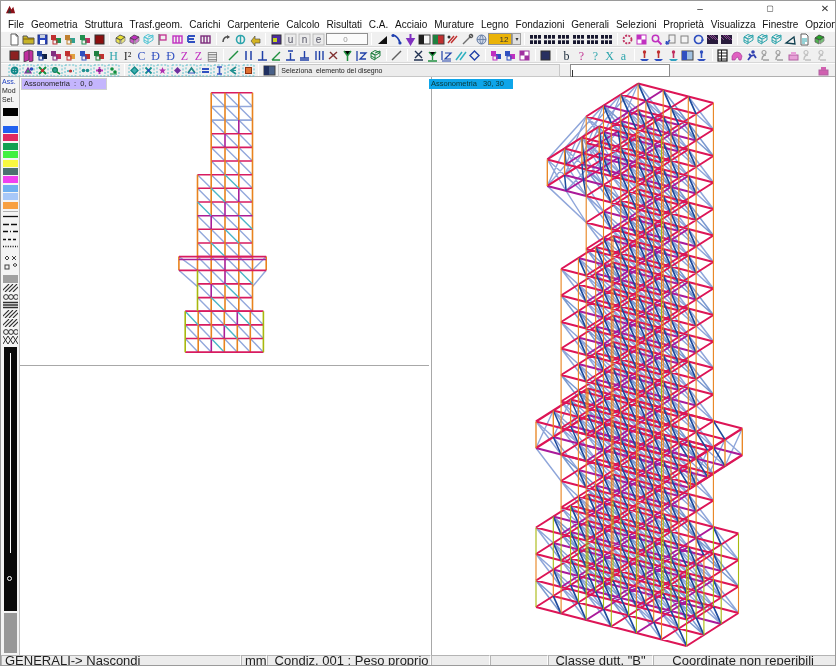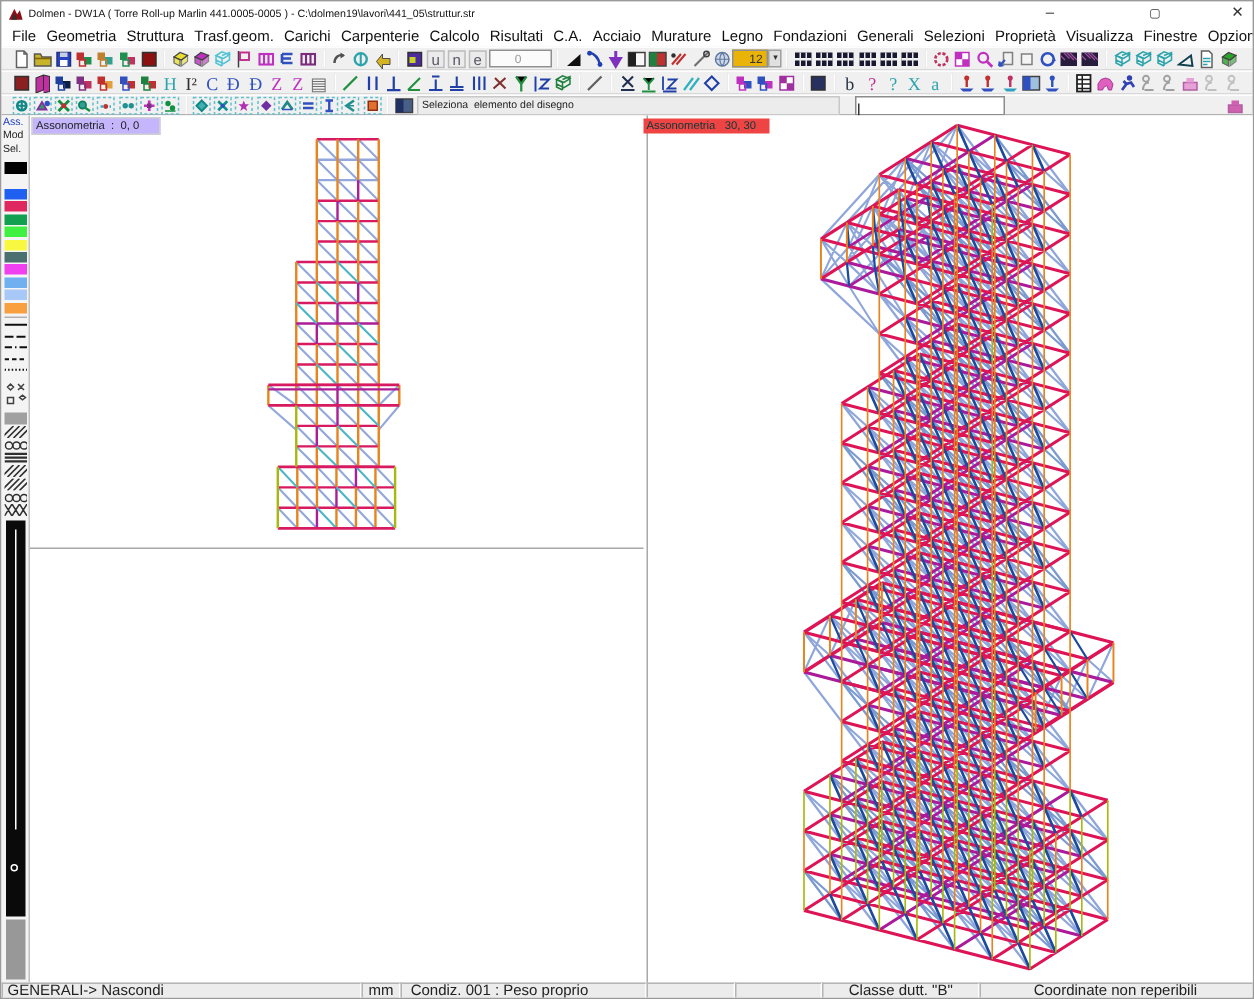--- a/index.html
+++ b/index.html
@@ -8,34 +8,33 @@
 .menubar{height:14px;background:#fff;display:flex;font-size:10px;color:#111;align-items:center;padding-left:7px}
 .menubar span{margin-right:6.8px;white-space:nowrap}
 .tb{height:16px;background:#f0f0f0;display:flex;align-items:center;border-top:1px solid #fdfdfd;border-bottom:1px solid #d8d8d8;padding-left:6px}
 .ic{width:13px;height:13px;margin:0 0.6px;display:inline-flex}
 .ic svg{display:block}
 .sep{width:1px;height:12px;background:#b8b8b8;border-right:1px solid #fff;margin:0 3px}
 .numbox{height:12px;background:#eab308;border:1px solid #909090;font-size:8px;text-align:right;display:inline-block;line-height:11px;color:#333;padding-right:3px}
 .ddbtn{width:9px;height:12px;background:#e0e0e0;border:1px solid #a0a0a0;font-size:6px;line-height:11px;display:inline-block;text-align:center;color:#333}
 .msgbar{height:13px;background:#ececec;border:1px solid #c8c8c8;font-size:7px;line-height:12px;color:#222;flex:0 0 auto}
 .inputbox{height:13px;background:#fff;border:1px solid #8c8c8c}
-.statusbar{position:absolute;left:0;top:654px;width:836px;height:12px;background:#ececec;display:flex;font-size:10px;color:#222}
+.statusbar{position:absolute;left:0;top:654px;width:836px;height:12px;background:#ececec;display:flex;font-size:13px;color:#222}
 .statusbar div{border:1px solid;border-color:#b4b4b4 #fdfdfd #fdfdfd #b4b4b4;line-height:10px;padding:0 3px;white-space:nowrap;overflow:hidden}
 .main{position:absolute;left:0;top:76px;width:836px;height:578px;background:#fff}
 .sidebar{position:absolute;left:0;top:0;width:19px;height:578px;background:#f4f4f4;border-right:1px solid #c0c0c0;font-size:7px}
 .sb{position:absolute;left:2px;width:15px}
 .pane{position:absolute;background:#fff;overflow:hidden}
 .plabel{position:absolute;font-size:7.5px;line-height:10px;padding:0 2px;color:#222;white-space:nowrap}
 </style></head><body>
 <div class="titlebar">
  <svg class="tlogo" width="11" height="11" viewBox="0 0 12 12">
       <path d="M1 10L5 2l2 4 2-3 2 7z" fill="#8c1018"></path>
       <path d="M3 10l2-5 2 5" fill="#303030"></path>
     </svg>
- <span>Dolmen - DW1A ( Torre Roll-up Marlin 441.0005-0005 ) - C:\dolmen19\lavori\441_05\struttur.str</span>
  <div class="winbtns">
       <span style="left:691px">–</span>
       <span style="left:761px;font-size:8px">▢</span>
       <span style="left:816px">✕</span>
     </div>
 </div>
 <div class="menubar">
     <span>File</span>
     <span>Geometria</span>
     <span>Struttura</span>
@@ -904,21 +903,21 @@
         <path d="M134.1 113.8L186 80.8M134.1 87.3L186 54.3" stroke="#aa1a9a" stroke-width="1.8" fill="none"></path>
         <path d="M104 530L254.6 569M121.3 519L271.9 558M155.9 497L306.5 536M104 530L155.9 497M129.1 536.5L181 503.5M179.3 549.5L231.2 516.5M229.5 562.5L281.4 529.5M254.6 569L306.5 536M104 503.5L254.6 542.5M138.6 481.5L289.2 520.5M155.9 470.5L306.5 509.5M104 503.5L155.9 470.5M154.2 516.5L206.1 483.5M204.4 529.5L256.3 496.5M254.6 542.5L306.5 509.5M104 477L254.6 516M155.9 444L306.5 483M104 477L155.9 444M129.1 483.5L181 450.5M179.3 496.5L231.2 463.5M229.5 509.5L281.4 476.5M254.6 516L306.5 483M104 450.5L254.6 489.5M138.6 428.5L289.2 467.5M155.9 417.5L306.5 456.5M104 450.5L155.9 417.5M154.2 463.5L206.1 430.5M204.4 476.5L256.3 443.5M254.6 489.5L306.5 456.5M129.1 430.5L229.5 456.5M146.4 419.5L246.8 445.5M181 397.5L281.4 423.5M129.1 430.5L181 397.5M179.3 443.5L231.2 410.5M229.5 456.5L281.4 423.5M129.1 404L229.5 430M163.7 382L264.1 408M181 371L281.4 397M129.1 404L181 371M154.2 410.5L206.1 377.5M204.4 423.5L256.3 390.5M229.5 430L281.4 397M129.1 377.5L229.5 403.5M181 344.5L281.4 370.5M129.1 377.5L181 344.5M179.3 390.5L231.2 357.5M229.5 403.5L281.4 370.5M129.1 351L229.5 377M163.7 329L264.1 355M181 318L281.4 344M129.1 351L181 318M154.2 357.5L206.1 324.5M204.4 370.5L256.3 337.5M229.5 377L281.4 344M129.1 324.5L229.5 350.5M146.4 313.5L246.8 339.5M181 291.5L281.4 317.5M129.1 324.5L181 291.5M179.3 337.5L231.2 304.5M229.5 350.5L281.4 317.5M129.1 298L229.5 324M163.7 276L264.1 302M181 265L281.4 291M129.1 298L181 265M154.2 304.5L206.1 271.5M204.4 317.5L256.3 284.5M229.5 324L281.4 291M129.1 271.5L229.5 297.5M181 238.5L281.4 264.5M129.1 271.5L181 238.5M179.3 284.5L231.2 251.5M229.5 297.5L281.4 264.5M129.1 245L229.5 271M163.7 223L264.1 249M181 212L281.4 238M129.1 245L181 212M154.2 251.5L206.1 218.5M204.4 264.5L256.3 231.5M229.5 271L281.4 238M129.1 218.5L229.5 244.5M146.4 207.5L246.8 233.5M181 185.5L281.4 211.5M129.1 218.5L181 185.5M179.3 231.5L231.2 198.5M229.5 244.5L281.4 211.5M129.1 192L229.5 218M163.7 170L264.1 196M181 159L281.4 185M129.1 192L181 159M154.2 198.5L206.1 165.5M204.4 211.5L256.3 178.5M229.5 218L281.4 185M154.2 172L229.5 191.5M206.1 139L281.4 158.5M154.2 172L206.1 139M179.3 178.5L231.2 145.5M229.5 191.5L281.4 158.5M154.2 145.5L229.5 165M188.8 123.5L264.1 143M206.1 112.5L281.4 132M154.2 145.5L206.1 112.5M204.4 158.5L256.3 125.5M229.5 165L281.4 132M154.2 119L229.5 138.5M171.5 108L246.8 127.5M206.1 86L281.4 105.5M154.2 119L206.1 86M179.3 125.5L231.2 92.5M229.5 138.5L281.4 105.5M154.2 92.5L229.5 112M188.8 70.5L264.1 90M206.1 59.5L281.4 79M154.2 92.5L206.1 59.5M204.4 105.5L256.3 72.5M229.5 112L281.4 79M154.2 66L229.5 85.5M206.1 33L281.4 52.5M154.2 66L206.1 33M179.3 72.5L231.2 39.5M229.5 85.5L281.4 52.5M154.2 39.5L229.5 59M188.8 17.5L264.1 37M206.1 6.5L281.4 26M154.2 39.5L206.1 6.5M204.4 52.5L256.3 19.5M229.5 59L281.4 26" stroke="#dd1556" stroke-width="2.0" fill="none"></path>
         <path d="M104 371L155.9 338M258.4 411L310.3 378M104 344.5L258.4 384.5M121.3 333.5L275.7 373.5M138.6 322.5L293 362.5M155.9 311.5L310.3 351.5M104 344.5L155.9 311.5M258.4 384.5L310.3 351.5" stroke="#dd1556" stroke-width="2.2" fill="none"></path>
         <path d="M115.3 108.9L167.2 75.9M115.3 82.4L154.2 92.5M132.6 71.4L171.5 81.5M149.9 60.4L188.8 70.5M167.2 49.4L206.1 59.5M115.3 82.4L167.2 49.4" stroke="#dd1556" stroke-width="2.1" fill="none"></path>
         <path d="M121.3 519L129.1 536.5M138.6 508L146.4 525.5M155.9 497L163.7 514.5M146.4 525.5L154.2 543M163.7 514.5L171.5 532M181 503.5L188.8 521M171.5 532L179.3 549.5M188.8 521L196.6 538.5M206.1 510L213.9 527.5M196.6 538.5L204.4 556M213.9 527.5L221.7 545M231.2 516.5L239 534M221.7 545L229.5 562.5M239 534L246.8 551.5M256.3 523L264.1 540.5M246.8 551.5L254.6 569M264.1 540.5L271.9 558M281.4 529.5L289.2 547M121.3 492.5L129.1 510M138.6 481.5L146.4 499M155.9 470.5L163.7 488M146.4 499L154.2 516.5M163.7 488L171.5 505.5M181 477L188.8 494.5M171.5 505.5L179.3 523M188.8 494.5L196.6 512M206.1 483.5L213.9 501M196.6 512L204.4 529.5M213.9 501L221.7 518.5M231.2 490L239 507.5M221.7 518.5L229.5 536M239 507.5L246.8 525M256.3 496.5L264.1 514M246.8 525L254.6 542.5M264.1 514L271.9 531.5M281.4 503L289.2 520.5M121.3 466L129.1 483.5M138.6 455L146.4 472.5M155.9 444L163.7 461.5M146.4 472.5L154.2 490M163.7 461.5L171.5 479M181 450.5L188.8 468M171.5 479L179.3 496.5M188.8 468L196.6 485.5M206.1 457L213.9 474.5M196.6 485.5L204.4 503M213.9 474.5L221.7 492M231.2 463.5L239 481M221.7 492L229.5 509.5M239 481L246.8 498.5M256.3 470L264.1 487.5M246.8 498.5L254.6 516M264.1 487.5L271.9 505M281.4 476.5L289.2 494M121.3 439.5L129.1 457M138.6 428.5L146.4 446M155.9 417.5L163.7 435M146.4 446L154.2 463.5M163.7 435L171.5 452.5M181 424L188.8 441.5M171.5 452.5L179.3 470M188.8 441.5L196.6 459M206.1 430.5L213.9 448M196.6 459L204.4 476.5M213.9 448L221.7 465.5M231.2 437L239 454.5M221.7 465.5L229.5 483M239 454.5L246.8 472M256.3 443.5L264.1 461M246.8 472L254.6 489.5M264.1 461L271.9 478.5M281.4 450L289.2 467.5M146.4 419.5L154.2 437M163.7 408.5L171.5 426M181 397.5L188.8 415M171.5 426L179.3 443.5M188.8 415L196.6 432.5M206.1 404L213.9 421.5M196.6 432.5L204.4 450M213.9 421.5L221.7 439M231.2 410.5L239 428M221.7 439L229.5 456.5M239 428L246.8 445.5M256.3 417L264.1 434.5M146.4 393L154.2 410.5M163.7 382L171.5 399.5M181 371L188.8 388.5M171.5 399.5L179.3 417M188.8 388.5L196.6 406M206.1 377.5L213.9 395M196.6 406L204.4 423.5M213.9 395L221.7 412.5M231.2 384L239 401.5M221.7 412.5L229.5 430M239 401.5L246.8 419M256.3 390.5L264.1 408M146.4 366.5L154.2 384M163.7 355.5L171.5 373M181 344.5L188.8 362M171.5 373L179.3 390.5M188.8 362L196.6 379.5M206.1 351L213.9 368.5M196.6 379.5L204.4 397M213.9 368.5L221.7 386M231.2 357.5L239 375M221.7 386L229.5 403.5M239 375L246.8 392.5M256.3 364L264.1 381.5M146.4 340L154.2 357.5M163.7 329L171.5 346.5M181 318L188.8 335.5M171.5 346.5L179.3 364M188.8 335.5L196.6 353M206.1 324.5L213.9 342M196.6 353L204.4 370.5M213.9 342L221.7 359.5M231.2 331L239 348.5M221.7 359.5L229.5 377M239 348.5L246.8 366M256.3 337.5L264.1 355M146.4 313.5L154.2 331M163.7 302.5L171.5 320M181 291.5L188.8 309M171.5 320L179.3 337.5M188.8 309L196.6 326.5M206.1 298L213.9 315.5M196.6 326.5L204.4 344M213.9 315.5L221.7 333M231.2 304.5L239 322M221.7 333L229.5 350.5M239 322L246.8 339.5M256.3 311L264.1 328.5M146.4 287L154.2 304.5M163.7 276L171.5 293.5M181 265L188.8 282.5M171.5 293.5L179.3 311M188.8 282.5L196.6 300M206.1 271.5L213.9 289M196.6 300L204.4 317.5M213.9 289L221.7 306.5M231.2 278L239 295.5M221.7 306.5L229.5 324M239 295.5L246.8 313M256.3 284.5L264.1 302M146.4 260.5L154.2 278M163.7 249.5L171.5 267M181 238.5L188.8 256M171.5 267L179.3 284.5M188.8 256L196.6 273.5M206.1 245L213.9 262.5M196.6 273.5L204.4 291M213.9 262.5L221.7 280M231.2 251.5L239 269M221.7 280L229.5 297.5M239 269L246.8 286.5M256.3 258L264.1 275.5M146.4 234L154.2 251.5M163.7 223L171.5 240.5M181 212L188.8 229.5M171.5 240.5L179.3 258M188.8 229.5L196.6 247M206.1 218.5L213.9 236M196.6 247L204.4 264.5M213.9 236L221.7 253.5M231.2 225L239 242.5M221.7 253.5L229.5 271M239 242.5L246.8 260M256.3 231.5L264.1 249M146.4 207.5L154.2 225M163.7 196.5L171.5 214M181 185.5L188.8 203M171.5 214L179.3 231.5M188.8 203L196.6 220.5M206.1 192L213.9 209.5M196.6 220.5L204.4 238M213.9 209.5L221.7 227M231.2 198.5L239 216M221.7 227L229.5 244.5M239 216L246.8 233.5M256.3 205L264.1 222.5M146.4 181L154.2 198.5M163.7 170L171.5 187.5M181 159L188.8 176.5M171.5 187.5L179.3 205M188.8 176.5L196.6 194M206.1 165.5L213.9 183M196.6 194L204.4 211.5M213.9 183L221.7 200.5M231.2 172L239 189.5M221.7 200.5L229.5 218M239 189.5L246.8 207M256.3 178.5L264.1 196M171.5 161L179.3 178.5M188.8 150L196.6 167.5M206.1 139L213.9 156.5M196.6 167.5L204.4 185M213.9 156.5L221.7 174M231.2 145.5L239 163M221.7 174L229.5 191.5M239 163L246.8 180.5M256.3 152L264.1 169.5M171.5 134.5L179.3 152M188.8 123.5L196.6 141M206.1 112.5L213.9 130M196.6 141L204.4 158.5M213.9 130L221.7 147.5M231.2 119L239 136.5M221.7 147.5L229.5 165M239 136.5L246.8 154M256.3 125.5L264.1 143M171.5 108L179.3 125.5M188.8 97L196.6 114.5M206.1 86L213.9 103.5M196.6 114.5L204.4 132M213.9 103.5L221.7 121M231.2 92.5L239 110M221.7 121L229.5 138.5M239 110L246.8 127.5M256.3 99L264.1 116.5M171.5 81.5L179.3 99M188.8 70.5L196.6 88M206.1 59.5L213.9 77M196.6 88L204.4 105.5M213.9 77L221.7 94.5M231.2 66L239 83.5M221.7 94.5L229.5 112M239 83.5L246.8 101M256.3 72.5L264.1 90M171.5 55L179.3 72.5M188.8 44L196.6 61.5M206.1 33L213.9 50.5M196.6 61.5L204.4 79M213.9 50.5L221.7 68M231.2 39.5L239 57M221.7 68L229.5 85.5M239 57L246.8 74.5M256.3 46L264.1 63.5M171.5 28.5L179.3 46M188.8 17.5L196.6 35M206.1 6.5L213.9 24M196.6 35L204.4 52.5M213.9 24L221.7 41.5M231.2 13L239 30.5M221.7 41.5L229.5 59M239 30.5L246.8 48M256.3 19.5L264.1 37" stroke="#1c4a9c" stroke-width="1.8" fill="none"></path>
         <path d="M121.3 360L129.1 377.5M246.8 392.5L258.4 411M121.3 333.5L129.1 351M246.8 366L258.4 384.5M132.6 97.9L134.1 113.8M151.4 102.8L154.2 119M132.6 71.4L134.1 87.3M151.4 76.3L154.2 92.5M138.6 349L146.4 366.5M264.1 381.5L275.7 400M138.6 322.5L146.4 340M264.1 355L275.7 373.5M149.9 86.9L151.4 102.8M168.7 91.8L171.5 108M149.9 60.4L151.4 76.3M168.7 65.3L171.5 81.5M155.9 338L163.7 355.5M281.4 370.5L293 389M155.9 311.5L163.7 329M281.4 344L293 362.5M167.2 75.9L168.7 91.8M186 80.8L188.8 97M167.2 49.4L168.7 65.3M186 54.3L188.8 70.5" stroke="#1c4a9c" stroke-width="1.5" fill="none"></path>
         <path d="M104 530L104 503.5M138.6 508L138.6 481.5M155.9 497L155.9 470.5M146.4 525.5L146.4 499M163.7 514.5L163.7 488M181 503.5L181 477M154.2 543L154.2 516.5M171.5 532L171.5 505.5M188.8 521L188.8 494.5M179.3 549.5L179.3 523M196.6 538.5L196.6 512M231.2 516.5L231.2 490M204.4 556L204.4 529.5M239 534L239 507.5M256.3 523L256.3 496.5M246.8 551.5L246.8 525M264.1 540.5L264.1 514M281.4 529.5L281.4 503M254.6 569L254.6 542.5M271.9 558L271.9 531.5M289.2 547L289.2 520.5M121.3 492.5L121.3 466M138.6 481.5L138.6 455M155.9 470.5L155.9 444M129.1 510L129.1 483.5M146.4 499L146.4 472.5M163.7 488L163.7 461.5M154.2 516.5L154.2 490M171.5 505.5L171.5 479M206.1 483.5L206.1 457M179.3 523L179.3 496.5M213.9 501L213.9 474.5M231.2 490L231.2 463.5M221.7 518.5L221.7 492M239 507.5L239 481M256.3 496.5L256.3 470M229.5 536L229.5 509.5M246.8 525L246.8 498.5M264.1 514L264.1 487.5M254.6 542.5L254.6 516M271.9 531.5L271.9 505M306.5 509.5L306.5 483M104 477L104 450.5M121.3 466L121.3 439.5M138.6 455L138.6 428.5M129.1 483.5L129.1 457M146.4 472.5L146.4 446M181 450.5L181 424M154.2 490L154.2 463.5M188.8 468L188.8 441.5M206.1 457L206.1 430.5M196.6 485.5L196.6 459M213.9 474.5L213.9 448M231.2 463.5L231.2 437M204.4 503L204.4 476.5M221.7 492L221.7 465.5M239 481L239 454.5M229.5 509.5L229.5 483M246.8 498.5L246.8 472M281.4 476.5L281.4 450M254.6 516L254.6 489.5M289.2 494L289.2 467.5M306.5 483L306.5 456.5M229.5 483L229.5 456.5M229.5 403.5L229.5 377M229.5 324L229.5 297.5M229.5 244.5L229.5 218M229.5 165L229.5 138.5M229.5 85.5L229.5 59" stroke="#a8b80e" stroke-width="1.1" fill="none"></path>
         <path d="M104 371L104 344.5M121.3 360L121.3 333.5M138.6 349L138.6 322.5M155.9 338L155.9 311.5M258.4 411L258.4 384.5M275.7 400L275.7 373.5M293 389L293 362.5M310.3 378L310.3 351.5M115.3 108.9L115.3 82.4M132.6 97.9L132.6 71.4M149.9 86.9L149.9 60.4M167.2 75.9L167.2 49.4" stroke="#e8831e" stroke-width="1.3" fill="none"></path>
         <path d="M121.3 519L121.3 492.5M129.1 536.5L129.1 510M206.1 510L206.1 483.5M213.9 527.5L213.9 501M221.7 545L221.7 518.5M229.5 562.5L229.5 536M306.5 536L306.5 509.5M104 503.5L104 477M181 477L181 450.5M188.8 494.5L188.8 468M196.6 512L196.6 485.5M204.4 529.5L204.4 503M281.4 503L281.4 476.5M289.2 520.5L289.2 494M155.9 444L155.9 417.5M163.7 461.5L163.7 435M171.5 479L171.5 452.5M179.3 496.5L179.3 470M256.3 470L256.3 443.5M264.1 487.5L264.1 461M271.9 505L271.9 478.5M129.1 457L129.1 430.5M146.4 446L146.4 419.5M163.7 435L163.7 408.5M181 424L181 397.5M154.2 463.5L154.2 437M171.5 452.5L171.5 426M188.8 441.5L188.8 415M206.1 430.5L206.1 404M179.3 470L179.3 443.5M196.6 459L196.6 432.5M213.9 448L213.9 421.5M231.2 437L231.2 410.5M204.4 476.5L204.4 450M221.7 465.5L221.7 439M239 454.5L239 428M256.3 443.5L256.3 417M246.8 472L246.8 445.5M264.1 461L264.1 434.5M281.4 450L281.4 423.5M129.1 430.5L129.1 404M146.4 419.5L146.4 393M163.7 408.5L163.7 382M181 397.5L181 371M154.2 437L154.2 410.5M171.5 426L171.5 399.5M188.8 415L188.8 388.5M206.1 404L206.1 377.5M179.3 443.5L179.3 417M196.6 432.5L196.6 406M213.9 421.5L213.9 395M231.2 410.5L231.2 384M204.4 450L204.4 423.5M221.7 439L221.7 412.5M239 428L239 401.5M256.3 417L256.3 390.5M229.5 456.5L229.5 430M246.8 445.5L246.8 419M264.1 434.5L264.1 408M281.4 423.5L281.4 397M129.1 404L129.1 377.5M146.4 393L146.4 366.5M163.7 382L163.7 355.5M181 371L181 344.5M154.2 410.5L154.2 384M171.5 399.5L171.5 373M188.8 388.5L188.8 362M206.1 377.5L206.1 351M179.3 417L179.3 390.5M196.6 406L196.6 379.5M213.9 395L213.9 368.5M231.2 384L231.2 357.5M204.4 423.5L204.4 397M221.7 412.5L221.7 386M239 401.5L239 375M256.3 390.5L256.3 364M229.5 430L229.5 403.5M246.8 419L246.8 392.5M264.1 408L264.1 381.5M281.4 397L281.4 370.5M129.1 377.5L129.1 351M146.4 366.5L146.4 340M163.7 355.5L163.7 329M181 344.5L181 318M154.2 384L154.2 357.5M171.5 373L171.5 346.5M188.8 362L188.8 335.5M206.1 351L206.1 324.5M179.3 390.5L179.3 364M196.6 379.5L196.6 353M213.9 368.5L213.9 342M231.2 357.5L231.2 331M204.4 397L204.4 370.5M221.7 386L221.7 359.5M239 375L239 348.5M256.3 364L256.3 337.5M246.8 392.5L246.8 366M264.1 381.5L264.1 355M281.4 370.5L281.4 344M129.1 351L129.1 324.5M146.4 340L146.4 313.5M163.7 329L163.7 302.5M181 318L181 291.5M154.2 357.5L154.2 331M171.5 346.5L171.5 320M188.8 335.5L188.8 309M206.1 324.5L206.1 298M179.3 364L179.3 337.5M196.6 353L196.6 326.5M213.9 342L213.9 315.5M231.2 331L231.2 304.5M204.4 370.5L204.4 344M221.7 359.5L221.7 333M239 348.5L239 322M256.3 337.5L256.3 311M229.5 377L229.5 350.5M246.8 366L246.8 339.5M264.1 355L264.1 328.5M281.4 344L281.4 317.5M129.1 324.5L129.1 298M146.4 313.5L146.4 287M163.7 302.5L163.7 276M181 291.5L181 265M154.2 331L154.2 304.5M171.5 320L171.5 293.5M188.8 309L188.8 282.5M206.1 298L206.1 271.5M179.3 337.5L179.3 311M196.6 326.5L196.6 300M213.9 315.5L213.9 289M231.2 304.5L231.2 278M204.4 344L204.4 317.5M221.7 333L221.7 306.5M239 322L239 295.5M256.3 311L256.3 284.5M229.5 350.5L229.5 324M246.8 339.5L246.8 313M264.1 328.5L264.1 302M281.4 317.5L281.4 291M129.1 298L129.1 271.5M146.4 287L146.4 260.5M163.7 276L163.7 249.5M181 265L181 238.5M154.2 304.5L154.2 278M171.5 293.5L171.5 267M188.8 282.5L188.8 256M206.1 271.5L206.1 245M179.3 311L179.3 284.5M196.6 300L196.6 273.5M213.9 289L213.9 262.5M231.2 278L231.2 251.5M204.4 317.5L204.4 291M221.7 306.5L221.7 280M239 295.5L239 269M256.3 284.5L256.3 258M246.8 313L246.8 286.5M264.1 302L264.1 275.5M281.4 291L281.4 264.5M129.1 271.5L129.1 245M146.4 260.5L146.4 234M163.7 249.5L163.7 223M181 238.5L181 212M154.2 278L154.2 251.5M171.5 267L171.5 240.5M188.8 256L188.8 229.5M206.1 245L206.1 218.5M179.3 284.5L179.3 258M196.6 273.5L196.6 247M213.9 262.5L213.9 236M231.2 251.5L231.2 225M204.4 291L204.4 264.5M221.7 280L221.7 253.5M239 269L239 242.5M256.3 258L256.3 231.5M229.5 297.5L229.5 271M246.8 286.5L246.8 260M264.1 275.5L264.1 249M281.4 264.5L281.4 238M129.1 245L129.1 218.5M146.4 234L146.4 207.5M163.7 223L163.7 196.5M181 212L181 185.5M154.2 251.5L154.2 225M171.5 240.5L171.5 214M188.8 229.5L188.8 203M206.1 218.5L206.1 192M179.3 258L179.3 231.5M196.6 247L196.6 220.5M213.9 236L213.9 209.5M231.2 225L231.2 198.5M204.4 264.5L204.4 238M221.7 253.5L221.7 227M239 242.5L239 216M256.3 231.5L256.3 205M229.5 271L229.5 244.5M246.8 260L246.8 233.5M264.1 249L264.1 222.5M281.4 238L281.4 211.5M129.1 218.5L129.1 192M146.4 207.5L146.4 181M163.7 196.5L163.7 170M181 185.5L181 159M154.2 225L154.2 198.5M171.5 214L171.5 187.5M188.8 203L188.8 176.5M206.1 192L206.1 165.5M179.3 231.5L179.3 205M196.6 220.5L196.6 194M213.9 209.5L213.9 183M231.2 198.5L231.2 172M204.4 238L204.4 211.5M221.7 227L221.7 200.5M239 216L239 189.5M256.3 205L256.3 178.5M246.8 233.5L246.8 207M264.1 222.5L264.1 196M281.4 211.5L281.4 185M154.2 198.5L154.2 172M171.5 187.5L171.5 161M188.8 176.5L188.8 150M206.1 165.5L206.1 139M179.3 205L179.3 178.5M196.6 194L196.6 167.5M213.9 183L213.9 156.5M231.2 172L231.2 145.5M204.4 211.5L204.4 185M221.7 200.5L221.7 174M239 189.5L239 163M256.3 178.5L256.3 152M229.5 218L229.5 191.5M246.8 207L246.8 180.5M264.1 196L264.1 169.5M281.4 185L281.4 158.5M154.2 172L154.2 145.5M171.5 161L171.5 134.5M188.8 150L188.8 123.5M206.1 139L206.1 112.5M179.3 178.5L179.3 152M196.6 167.5L196.6 141M213.9 156.5L213.9 130M231.2 145.5L231.2 119M204.4 185L204.4 158.5M221.7 174L221.7 147.5M239 163L239 136.5M256.3 152L256.3 125.5M229.5 191.5L229.5 165M246.8 180.5L246.8 154M264.1 169.5L264.1 143M281.4 158.5L281.4 132M154.2 145.5L154.2 119M171.5 134.5L171.5 108M188.8 123.5L188.8 97M206.1 112.5L206.1 86M179.3 152L179.3 125.5M196.6 141L196.6 114.5M213.9 130L213.9 103.5M231.2 119L231.2 92.5M204.4 158.5L204.4 132M221.7 147.5L221.7 121M239 136.5L239 110M256.3 125.5L256.3 99M246.8 154L246.8 127.5M264.1 143L264.1 116.5M281.4 132L281.4 105.5M154.2 119L154.2 92.5M171.5 108L171.5 81.5M188.8 97L188.8 70.5M206.1 86L206.1 59.5M179.3 125.5L179.3 99M196.6 114.5L196.6 88M213.9 103.5L213.9 77M231.2 92.5L231.2 66M204.4 132L204.4 105.5M221.7 121L221.7 94.5M239 110L239 83.5M256.3 99L256.3 72.5M229.5 138.5L229.5 112M246.8 127.5L246.8 101M264.1 116.5L264.1 90M281.4 105.5L281.4 79M154.2 92.5L154.2 66M171.5 81.5L171.5 55M188.8 70.5L188.8 44M206.1 59.5L206.1 33M179.3 99L179.3 72.5M196.6 88L196.6 61.5M213.9 77L213.9 50.5M231.2 66L231.2 39.5M204.4 105.5L204.4 79M221.7 94.5L221.7 68M239 83.5L239 57M256.3 72.5L256.3 46M229.5 112L229.5 85.5M246.8 101L246.8 74.5M264.1 90L264.1 63.5M281.4 79L281.4 52.5M154.2 66L154.2 39.5M171.5 55L171.5 28.5M188.8 44L188.8 17.5M206.1 33L206.1 6.5M179.3 72.5L179.3 46M196.6 61.5L196.6 35M213.9 50.5L213.9 24M231.2 39.5L231.2 13M204.4 79L204.4 52.5M221.7 68L221.7 41.5M239 57L239 30.5M256.3 46L256.3 19.5M246.8 74.5L246.8 48M264.1 63.5L264.1 37M281.4 52.5L281.4 26" stroke="#e8831e" stroke-width="1.1" fill="none"></path>
       </svg>
-   <span class="plabel" style="left:-3px;top:2px;width:84px;background:#ef4444;color:#083838">Assonometria&nbsp;&nbsp;&nbsp;30, 30</span>
+   <span class="plabel" style="left:-3px;top:2px;width:84px;background:#0ea5e9;color:#083838">Assonometria&nbsp;&nbsp;&nbsp;30, 30</span>
  </div>
 </div>
 <div class="statusbar">
  <div style="width:240px">GENERALI-&gt; Nascondi</div>
  <div style="width:26px;text-align:center">mm</div>
  <div style="width:164px">&nbsp;Condiz. 001 : Peso proprio</div>
  <div style="width:59px"></div>
  <div style="width:58px"></div>
  <div style="width:105px;text-align:center">Classe dutt. "B"</div>
  <div style="flex:1;text-align:center">Coordinate non reperibili&nbsp;</div>

